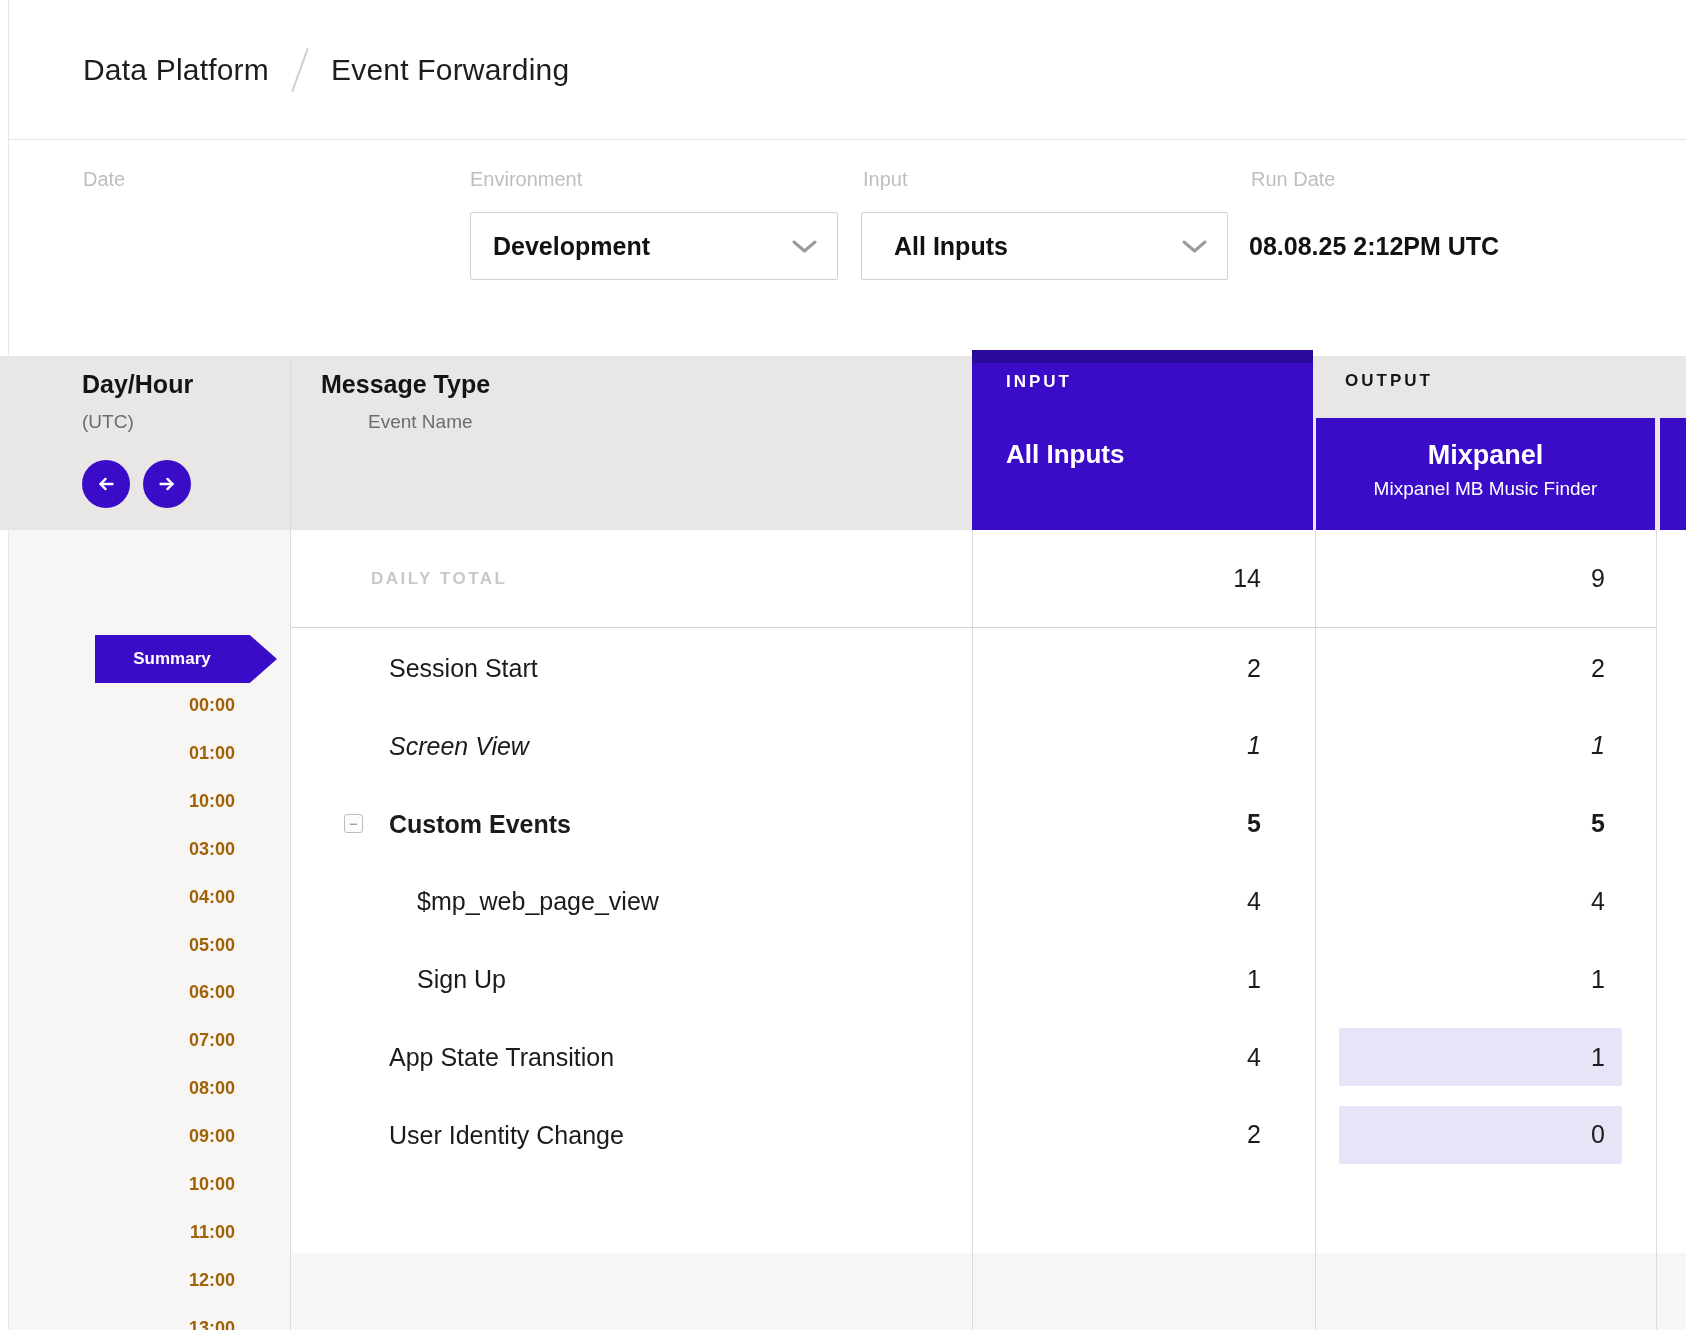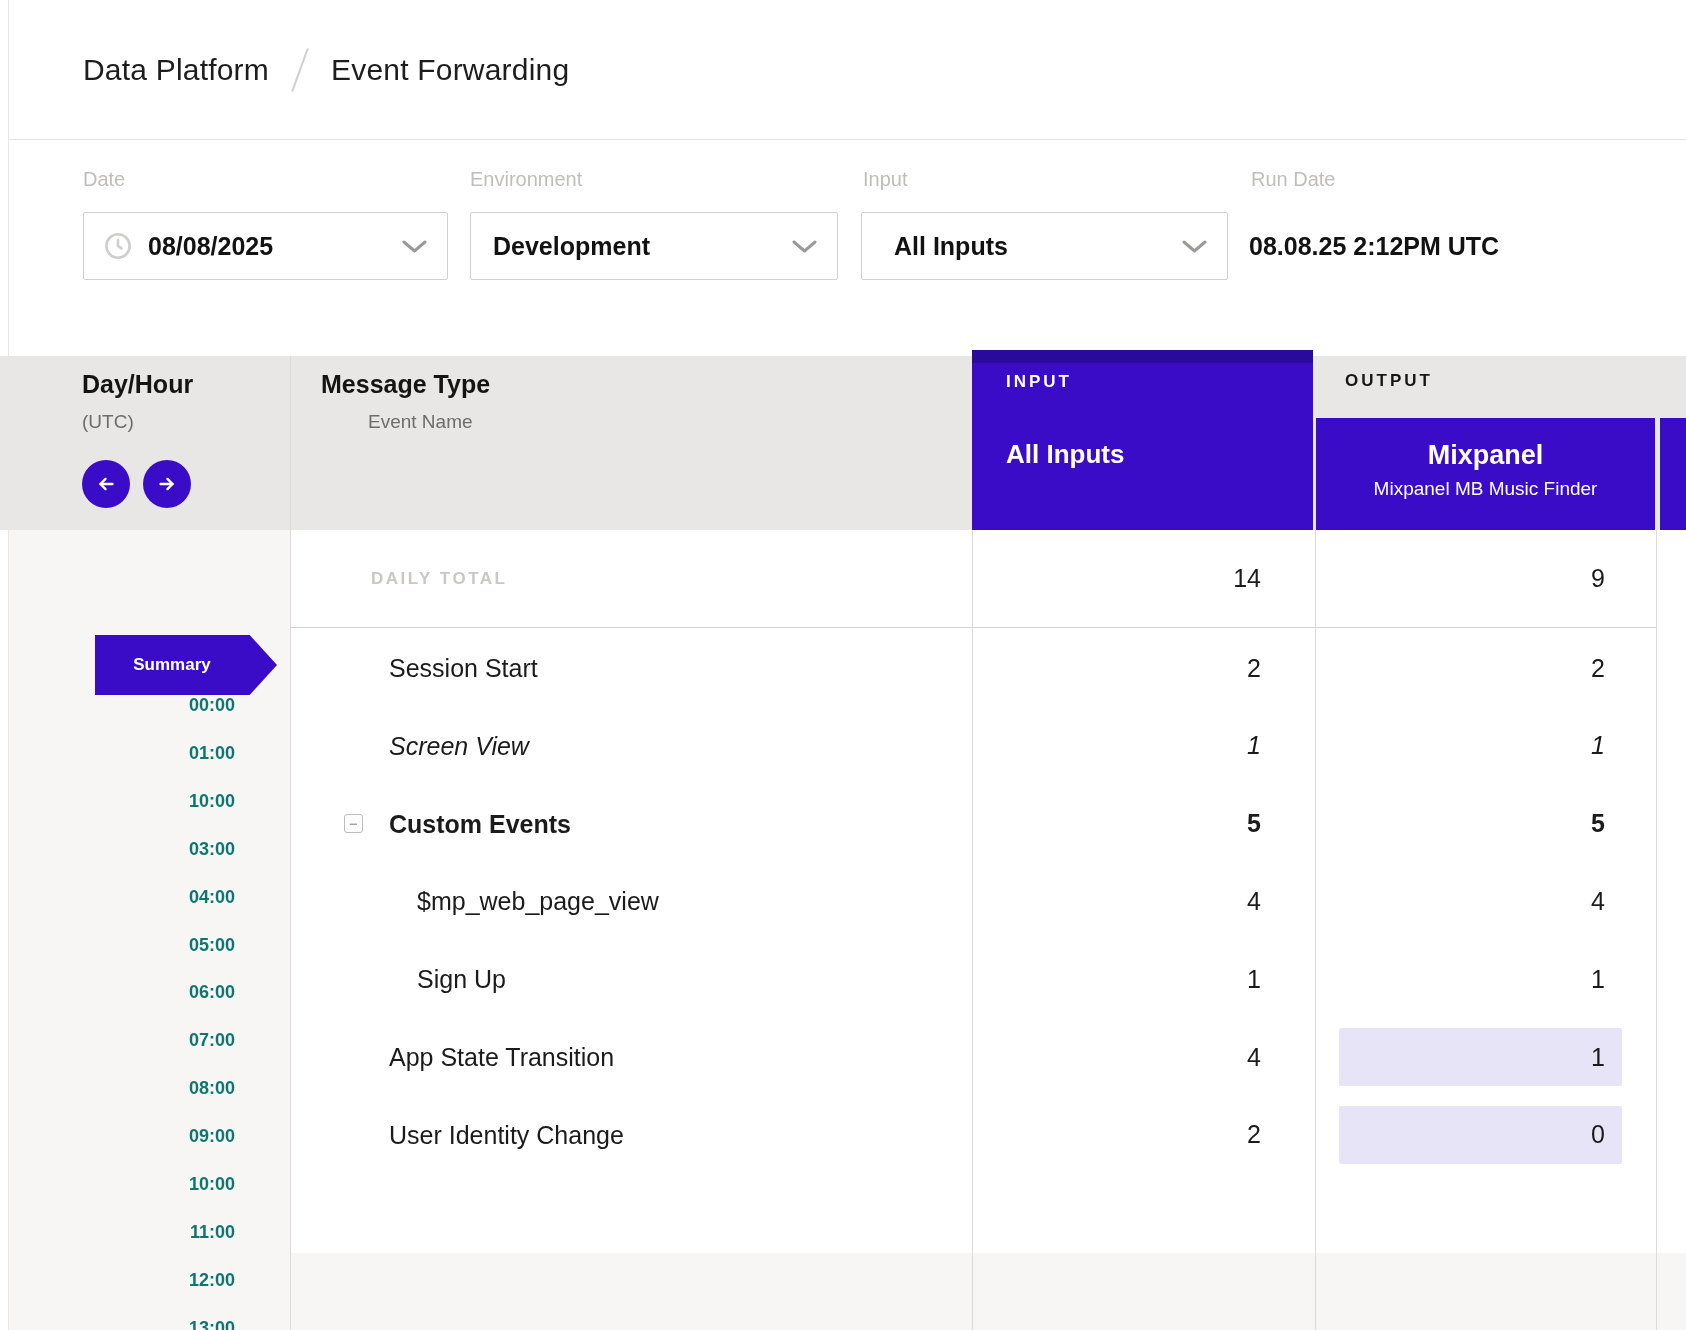--- a/index.html
+++ b/index.html
@@ -69,55 +69,41 @@
   #daily-row { top:530px; height:97px; }
   #daily-label { position:absolute; left:81px; top:50%; transform:translateY(-50%);
     font-size:17px; font-weight:700; letter-spacing:2.5px; color:#c9c8c6; }
   .row-name { position:absolute; top:50%; transform:translateY(-50%); font-size:25px; color:#1b1b1b; }
   .row-name.bold { font-weight:700; }
   .minus-box { position:absolute; left:54px; top:50%; margin-top:-10px; width:19px; height:19px;
     border:1px solid #bcbcba; border-radius:3px; background:#fdfdfd; color:#8a8a88;
     display:flex; align-items:center; justify-content:center; font-size:15px; line-height:1; cursor:pointer; }
 
   
-  .hour-item { left:9px; width:226px; height:24px; text-align:right; font-size:18px; font-weight:700; color:#0f766e; }
-  #summary-flag { left:95px; top:635px; width:182px; height:60px; background:var(--purple);
+  .hour-item { left:9px; width:226px; height:24px; text-align:right; font-size:18px; font-weight:700; color:#a16207; }
+  #summary-flag { left:95px; top:635px; width:182px; height:48px; background:var(--purple);
     clip-path:polygon(0 0, 85% 0, 100% 50%, 85% 100%, 0 100%);
     display:flex; align-items:center; justify-content:center; padding-right:28px; cursor:pointer; }
   #summary-flag span { color:#fff; font-size:17px; font-weight:700; }
   svg { display:block; }
 </style>
 </head>
 <body>
 
 <div id="app" style="--purple: #3a0cc8; --purple-dark: #2a0a9b; --highlight: #e7e4f8;">
 
   <div class="abs" id="left-edge"></div>
 
   <div class="abs" id="crumb-bar">
     <span class="crumb">Data Platform</span>
     <span class="crumb-sep"></span>
     <span class="crumb">Event Forwarding</span>
   </div>
 
   <div class="abs f-label" style="left:83px;">Date</div>
-  <div class="abs f-box" style="left:83px; width:365px;">
-    <span>
-      <svg width="28" height="28" viewBox="0 0 24 24" fill="none" stroke="#cfcecc" stroke-width="2.2" stroke-linecap="round">
-        <circle cx="12" cy="12" r="10"></circle>
-          <path d="M12 7v5l3 2"></path>
-      </svg>
-    </span>
-    <span class="f-value" style="margin-left:16px;">08/08/2025</span>
-    <span class="chev">
-      <svg width="25" height="13" viewBox="0 0 25 13" fill="none" stroke="#9a9a98" stroke-width="3" stroke-linecap="round" stroke-linejoin="round">
-          <path d="M2 2l10.5 9L23 2"></path>
-        </svg>
-    </span>
-  </div>
 
   <div class="abs f-label" style="left:470px;">Environment</div>
   <div class="abs f-box" style="left:470px; width:368px;padding-left:10px;">
     <span class="f-value" style="margin-left:12px;">Development</span>
     <span class="chev">
       <svg width="25" height="13" viewBox="0 0 25 13" fill="none" stroke="#9a9a98" stroke-width="3" stroke-linecap="round" stroke-linejoin="round">
           <path d="M2 2l10.5 9L23 2"></path>
         </svg>
     </span>
   </div>

